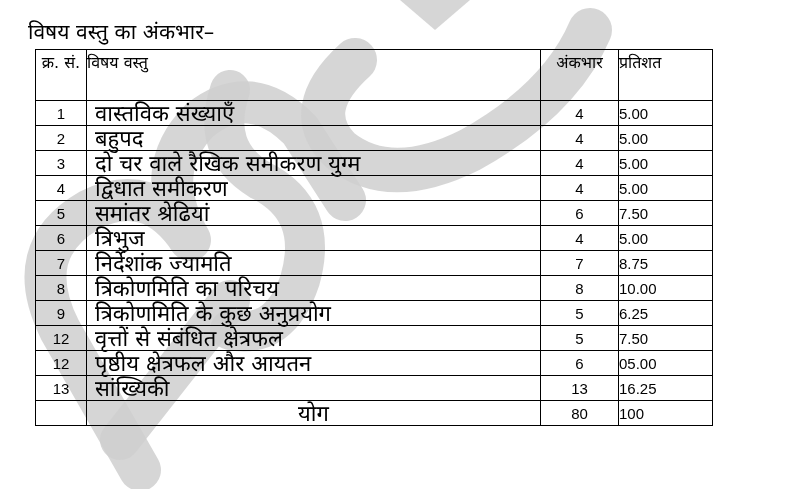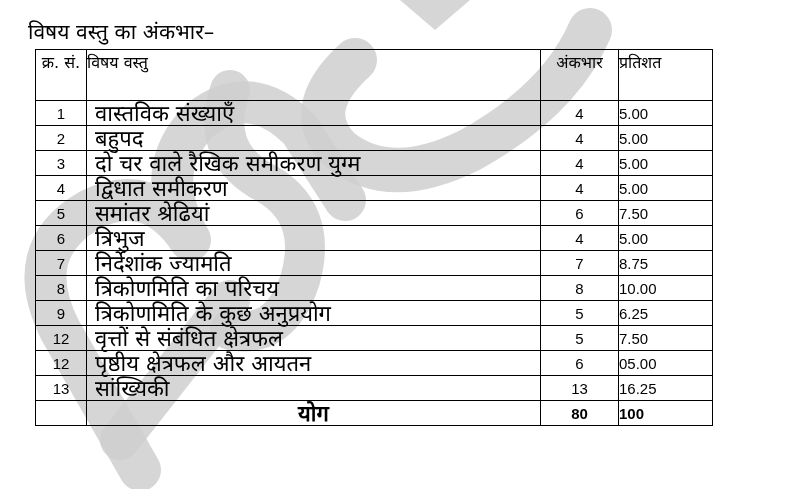--- a/index.html
+++ b/index.html
@@ -59,21 +59,21 @@
     }
     table.weightage td {
       height: 24px;
       line-height: 23px;
     }
     .c-sn { width: 50px; text-align: center; }
     .c-topic { width: 445px; text-align: left; padding-left: 8px !important; font-family: "DejaVu Sans", sans-serif; font-size: 22px; }
     .c-marks { width: 77px; text-align: center; }
     .c-pct { text-align: left; }
     th.c-topic { padding-left: 0 !important; }
-    tr.total td { font-weight: bold; }
+    tr.total td { font-weight: normal; }
     tr.total td.c-topic { text-align: center; padding-left: 0 !important; }
   </style>
 </head>
 <body>
 
 <svg class="watermark" viewBox="0 0 804 489" xmlns="http://www.w3.org/2000/svg">
 
   <path d="M 140 470 L 60 330 Q 20 250 90 210 Q 150 180 190 240 Q 150 170 200 120 Q 250 80 300 130 L 345 200" fill="none" stroke="#cfcfcf" stroke-width="42" stroke-linecap="round" stroke-linejoin="round" opacity="0.85"></path>
   <path d="M 120 440 L 230 300" fill="none" stroke="#cfcfcf" stroke-width="40" stroke-linecap="round" opacity="0.85"></path>
 

